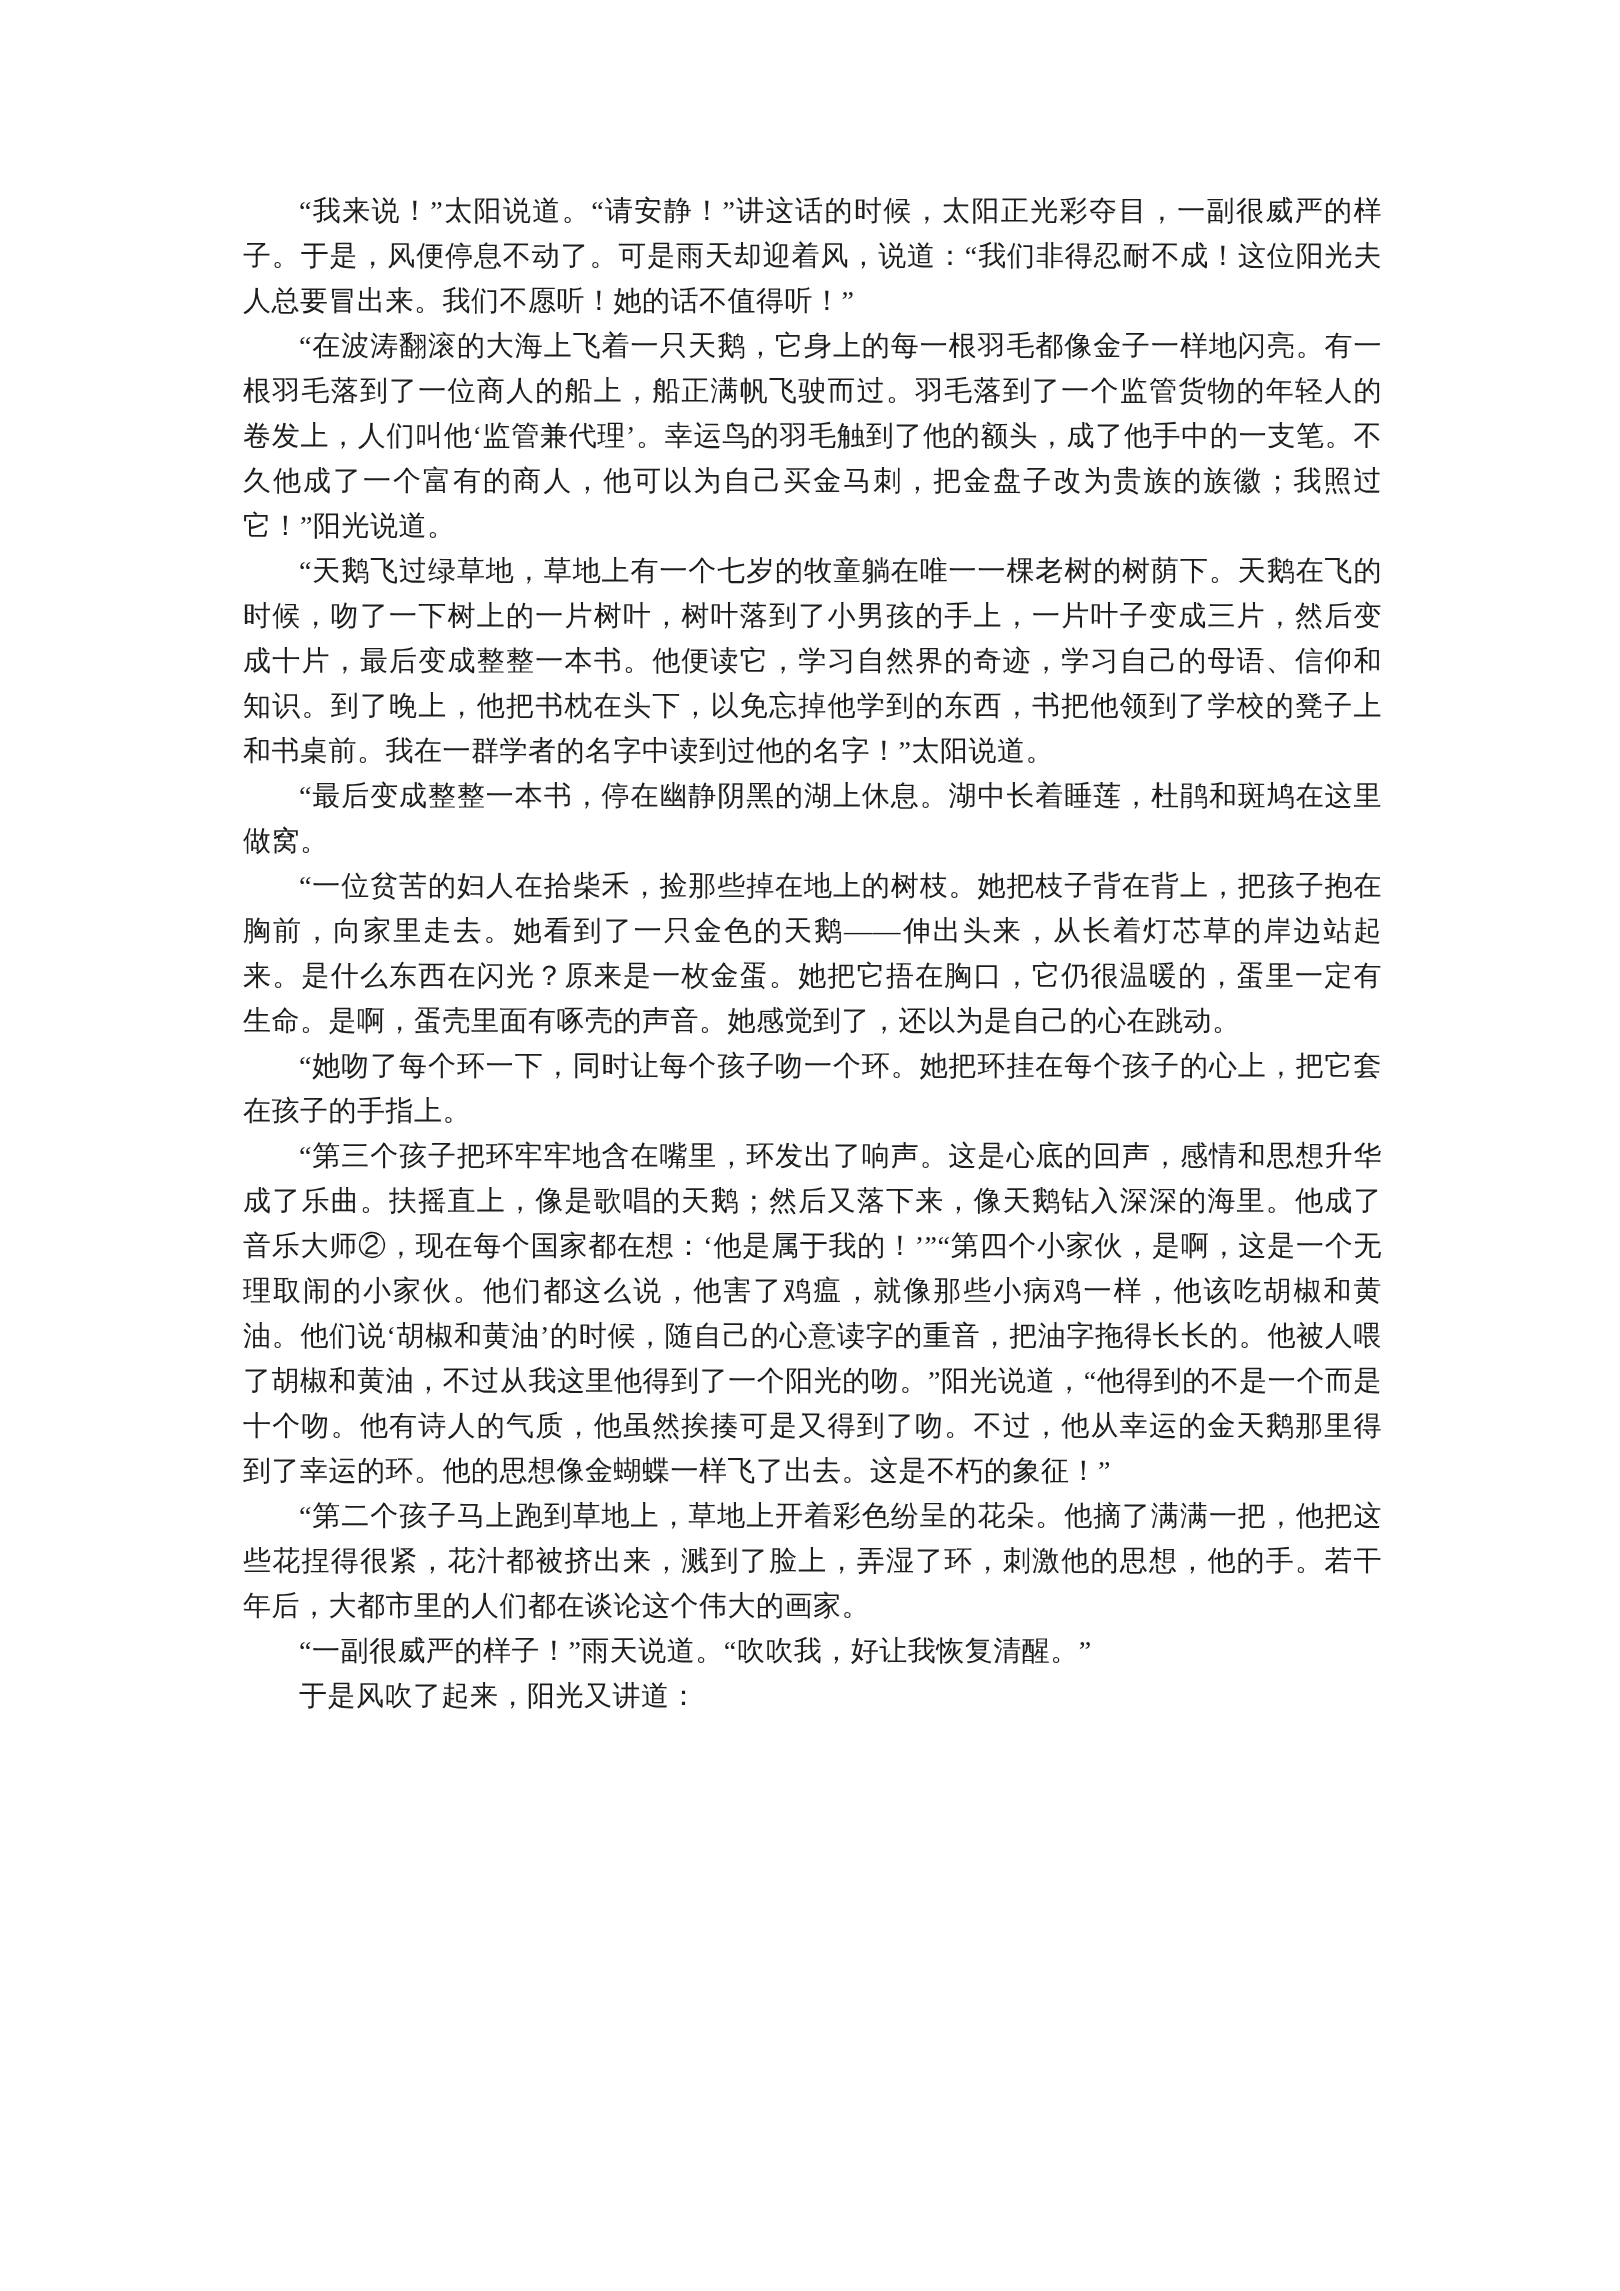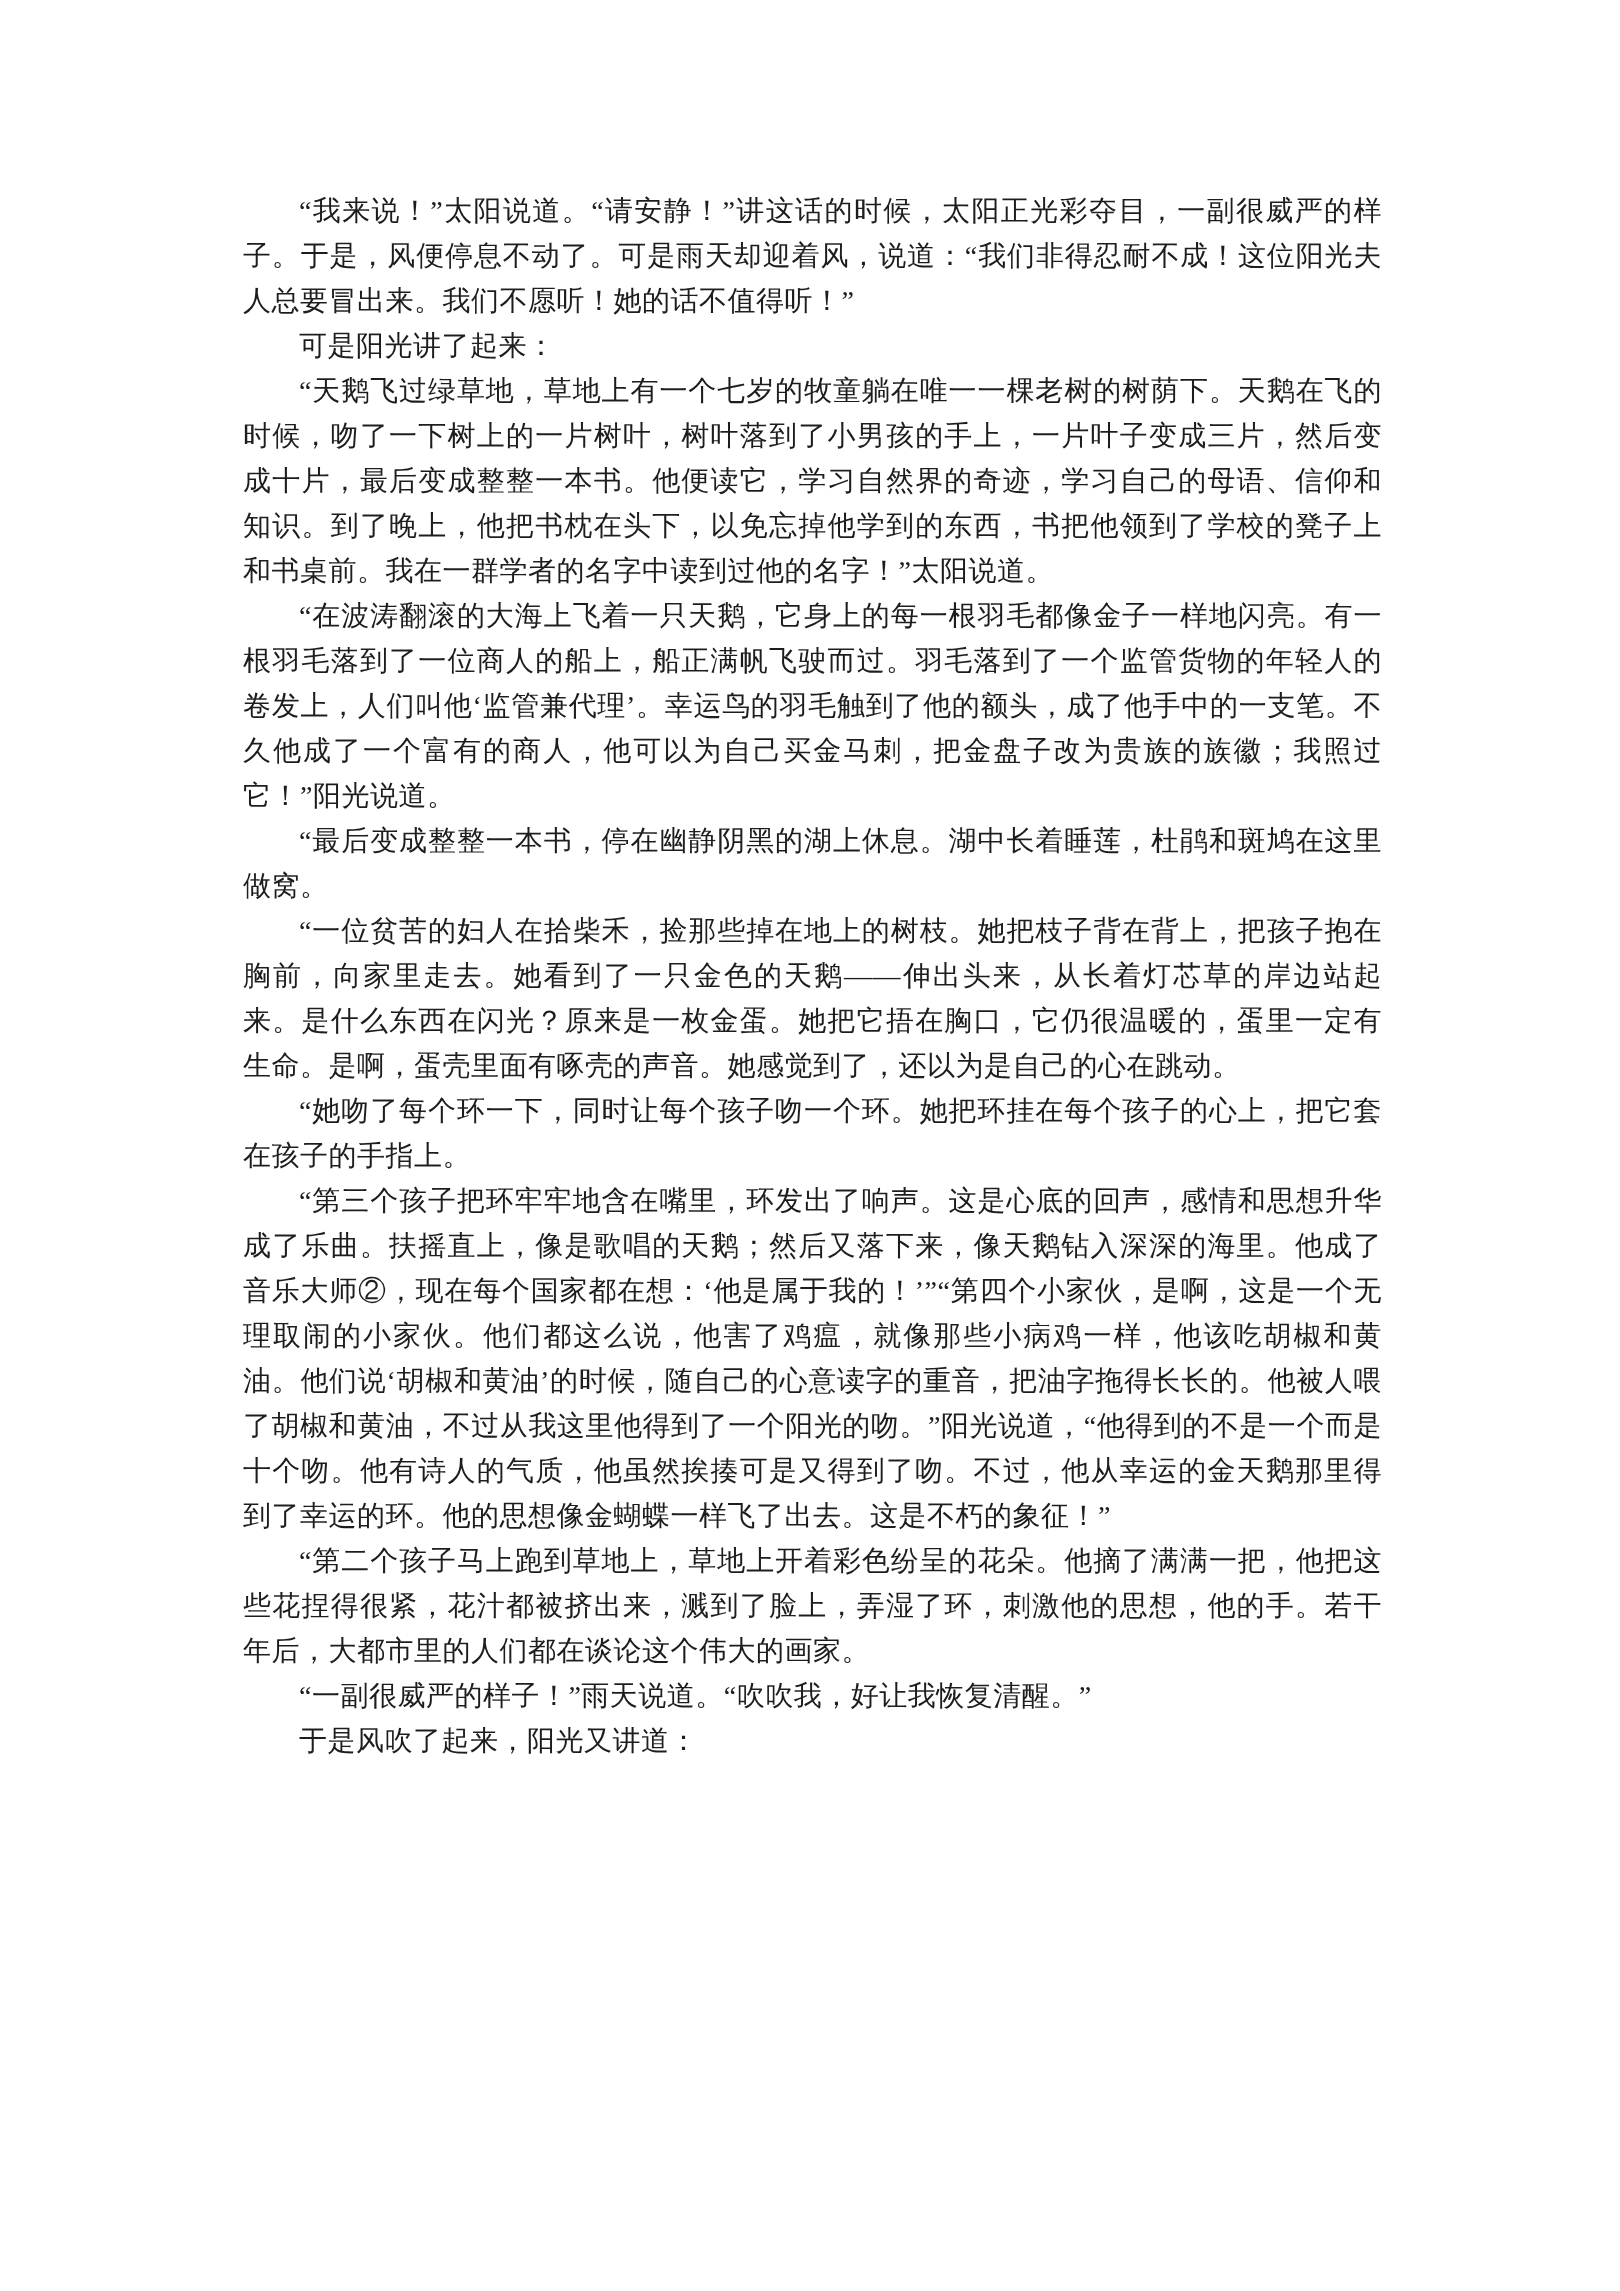--- a/index.html
+++ b/index.html
@@ -40,23 +40,22 @@
     letter-spacing: 0.5px;
     word-break: break-all;
   }
 </style>
 </head>
 <body>
 
 <div class="sheet">
   <div class="text-block">
     <p>“我来说！”太阳说道。“请安静！”讲这话的时候，太阳正光彩夺目，一副很威严的样子。于是，风便停息不动了。可是雨天却迎着风，说道：“我们非得忍耐不成！这位阳光夫人总要冒出来。我们不愿听！她的话不值得听！”</p>
-    <p>可是阳光讲了起来：</p>
+    <p>“在波涛翻滚的大海上飞着一只天鹅，它身上的每一根羽毛都像金子一样地闪亮。有一根羽毛落到了一位商人的船上，船正满帆飞驶而过。羽毛落到了一个监管货物的年轻人的卷发上，人们叫他‘监管兼代理’。幸运鸟的羽毛触到了他的额头，成了他手中的一支笔。不久他成了一个富有的商人，他可以为自己买金马刺，把金盘子改为贵族的族徽；我照过它！”阳光说道。</p>
     <p>“天鹅飞过绿草地，草地上有一个七岁的牧童躺在唯一一棵老树的树荫下。天鹅在飞的时候，吻了一下树上的一片树叶，树叶落到了小男孩的手上，一片叶子变成三片，然后变成十片，最后变成整整一本书。他便读它，学习自然界的奇迹，学习自己的母语、信仰和知识。到了晚上，他把书枕在头下，以免忘掉他学到的东西，书把他领到了学校的凳子上和书桌前。我在一群学者的名字中读到过他的名字！”太阳说道。</p>
-    <p>“在波涛翻滚的大海上飞着一只天鹅，它身上的每一根羽毛都像金子一样地闪亮。有一根羽毛落到了一位商人的船上，船正满帆飞驶而过。羽毛落到了一个监管货物的年轻人的卷发上，人们叫他‘监管兼代理’。幸运鸟的羽毛触到了他的额头，成了他手中的一支笔。不久他成了一个富有的商人，他可以为自己买金马刺，把金盘子改为贵族的族徽；我照过它！”阳光说道。</p>
     <p>“最后变成整整一本书，停在幽静阴黑的湖上休息。湖中长着睡莲，杜鹃和斑鸠在这里做窝。</p>
     <p>“一位贫苦的妇人在拾柴禾，捡那些掉在地上的树枝。她把枝子背在背上，把孩子抱在胸前，向家里走去。她看到了一只金色的天鹅——伸出头来，从长着灯芯草的岸边站起来。是什么东西在闪光？原来是一枚金蛋。她把它捂在胸口，它仍很温暖的，蛋里一定有生命。是啊，蛋壳里面有啄壳的声音。她感觉到了，还以为是自己的心在跳动。</p>
     <p>“她吻了每个环一下，同时让每个孩子吻一个环。她把环挂在每个孩子的心上，把它套在孩子的手指上。</p>
     <p>“第三个孩子把环牢牢地含在嘴里，环发出了响声。这是心底的回声，感情和思想升华成了乐曲。扶摇直上，像是歌唱的天鹅；然后又落下来，像天鹅钻入深深的海里。他成了音乐大师②，现在每个国家都在想：‘他是属于我的！’”“第四个小家伙，是啊，这是一个无理取闹的小家伙。他们都这么说，他害了鸡瘟，就像那些小病鸡一样，他该吃胡椒和黄油。他们说‘胡椒和黄油’的时候，随自己的心意读字的重音，把油字拖得长长的。他被人喂了胡椒和黄油，不过从我这里他得到了一个阳光的吻。”阳光说道，“他得到的不是一个而是十个吻。他有诗人的气质，他虽然挨揍可是又得到了吻。不过，他从幸运的金天鹅那里得到了幸运的环。他的思想像金蝴蝶一样飞了出去。这是不朽的象征！”</p>
     <p>“第二个孩子马上跑到草地上，草地上开着彩色纷呈的花朵。他摘了满满一把，他把这些花捏得很紧，花汁都被挤出来，溅到了脸上，弄湿了环，刺激他的思想，他的手。若干年后，大都市里的人们都在谈论这个伟大的画家。</p>
     <p>“一副很威严的样子！”雨天说道。“吹吹我，好让我恢复清醒。”</p>
     <p>于是风吹了起来，阳光又讲道：</p>
   </div>
 </div>
 

